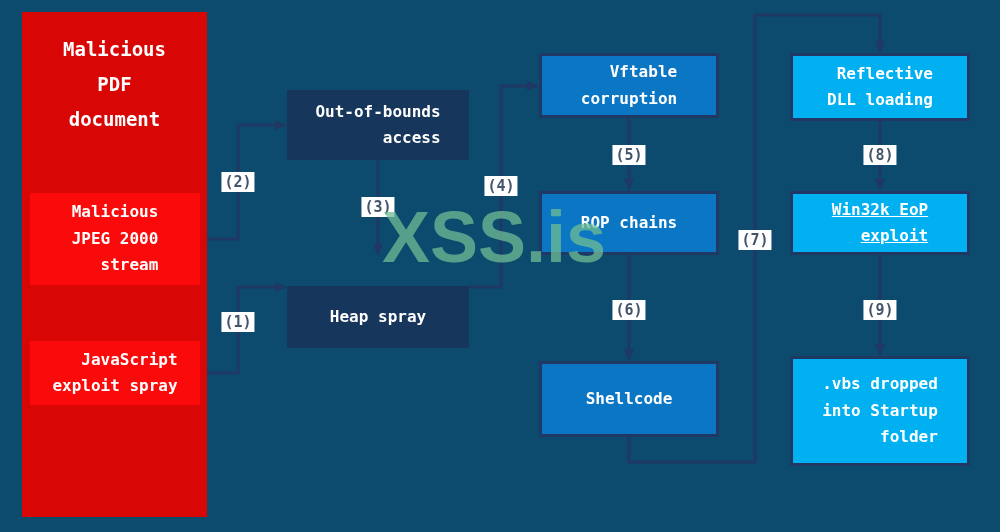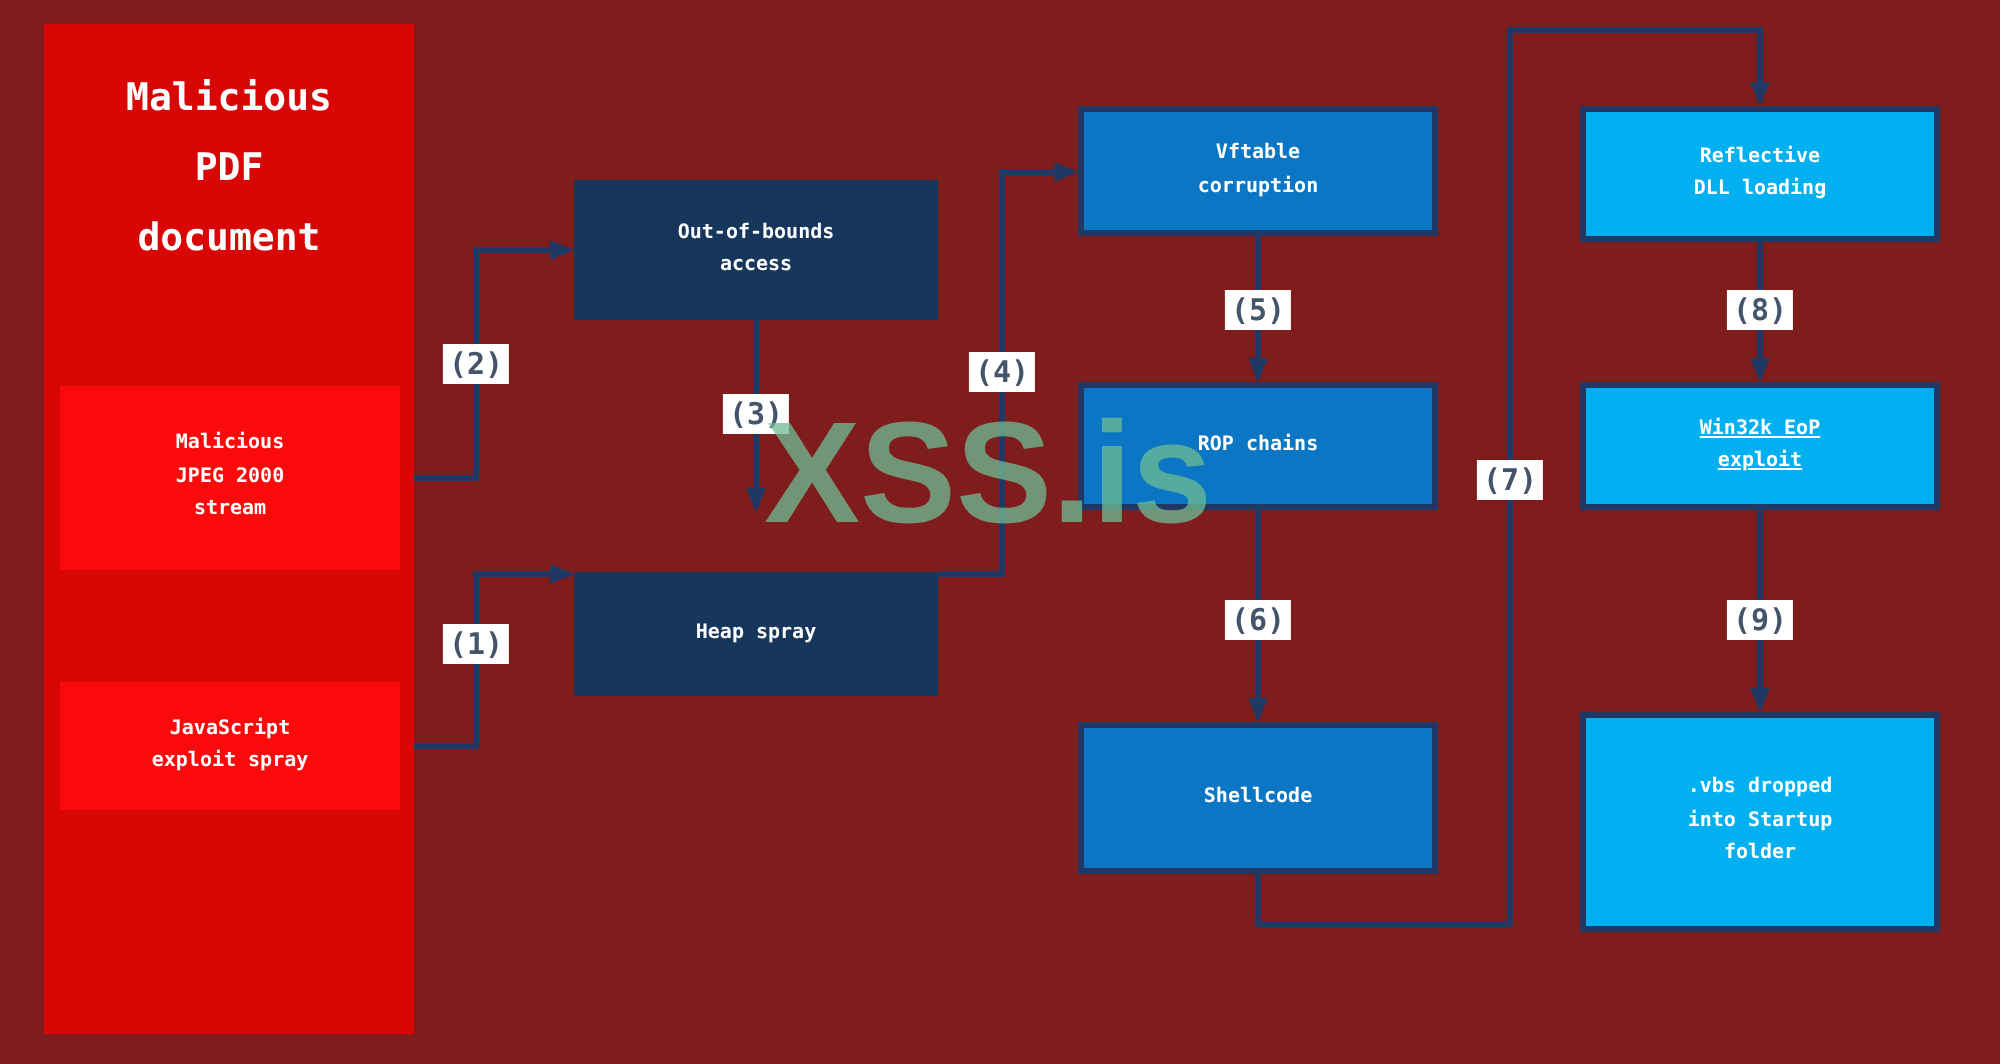--- a/index.html
+++ b/index.html
@@ -1,34 +1,34 @@
 <!DOCTYPE html>
 <html style="--pdf-container: #d90606; --pdf-inner-box: #fa0a0a; --navy-box: #16365c; --blue-box: #0a76c4; --cyan-box: #00b0f0; --border-navy: #1f3864; --arrow: #1f3864; --edge-label: #44546a; --watermark: #6fbd95;"><head>
 <meta charset="utf-8">
 <style>
   * { margin:0; padding:0; box-sizing:border-box; }
   html,body { width:1000px; height:532px; background:#ffffff; }
   .canvas {
-    position:relative; width:1000px; height:532px; overflow:hidden; background:#7f1d1d;
+    position:relative; width:1000px; height:532px; overflow:hidden; background:#0c4a6e;
     font-family:"DejaVu Sans Mono", monospace; font-weight:bold;
   }
   .arrows { position:absolute; left:0; top:0; z-index:1; }
   .edge { fill:none; stroke:var(--arrow,#1f3864); stroke-width:3; }
   .ahead { fill:var(--arrow,#1f3864); }
   .pdf-container {
     position:absolute; left:22px; top:12px; width:185px; height:505px;
     background:var(--pdf-container,#d90606); z-index:0;
   }
   .pdf-title {
     padding-top:20px; text-align:center; color:#fff; font-size:19px;
     line-height:1.85; white-space:pre-line;
   }
   .node {
     position:absolute; display:flex; align-items:center; justify-content:center;
-    text-align:center; white-space:pre-line; color:#fff; font-size:10px;
+    text-align:right; white-space:pre-line; color:#fff; font-size:16px;
     line-height:1.65; z-index:2;
   }
   .red  { background:var(--pdf-inner-box,#fa0a0a); }
   .navy { background:var(--navy-box,#16365c); }
   .blue { background:var(--blue-box,#0a76c4); border:3px solid var(--border-navy,#1f3864); }
   .cyan { background:var(--cyan-box,#00b0f0); border:3px solid var(--border-navy,#1f3864); }
   .elabel {
     position:absolute; transform:translate(-50%,-50%); z-index:2;
     color:var(--edge-label,#44546a); font-size:15px; background:#fff; padding:1px 3px;
   }

